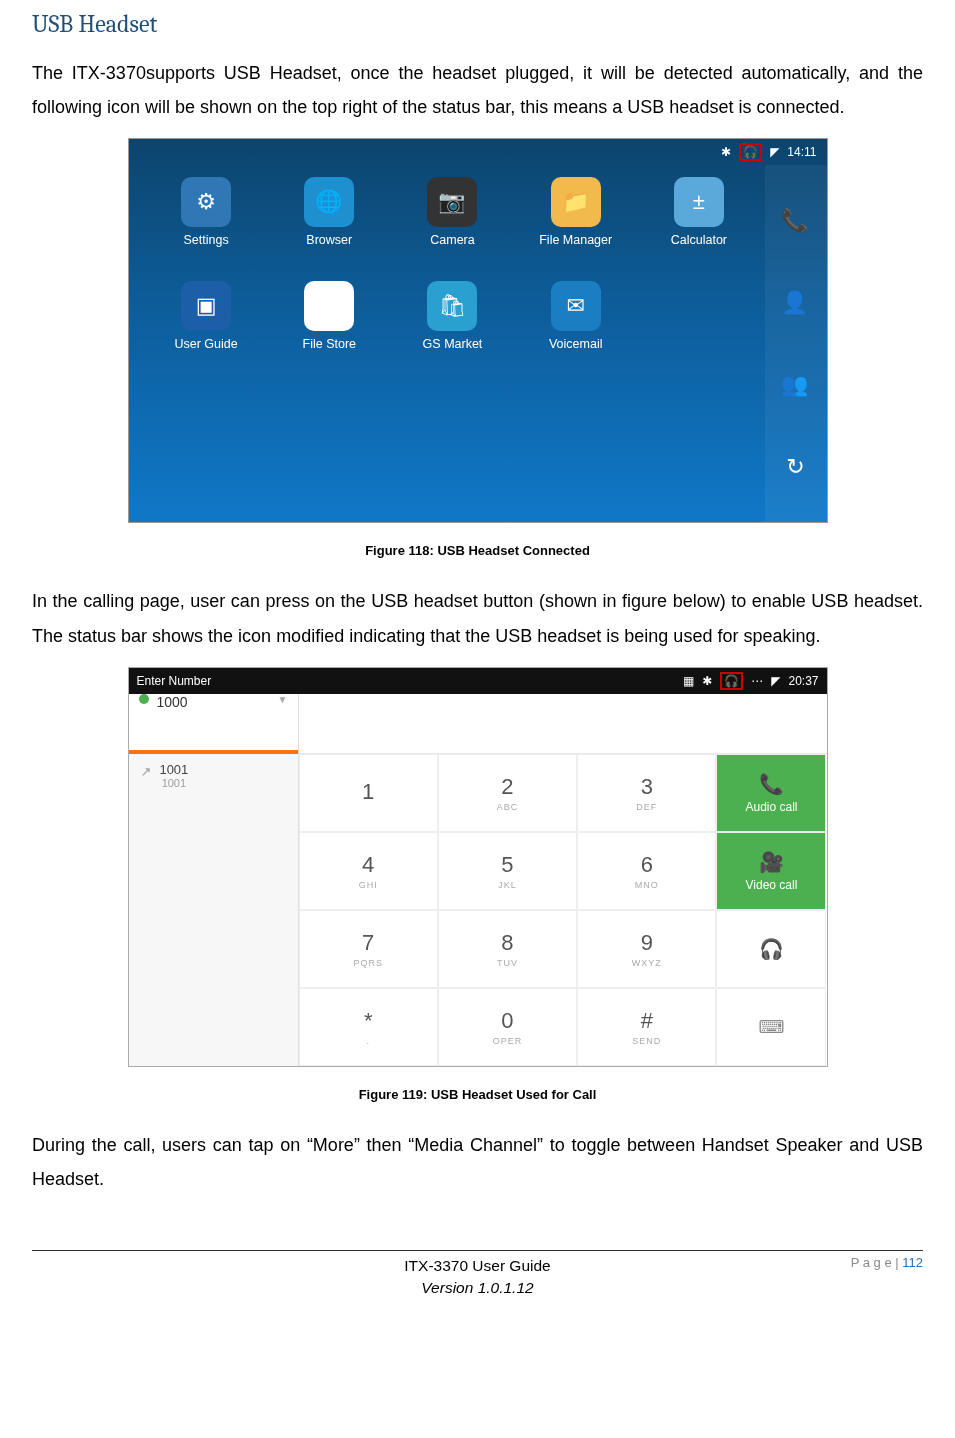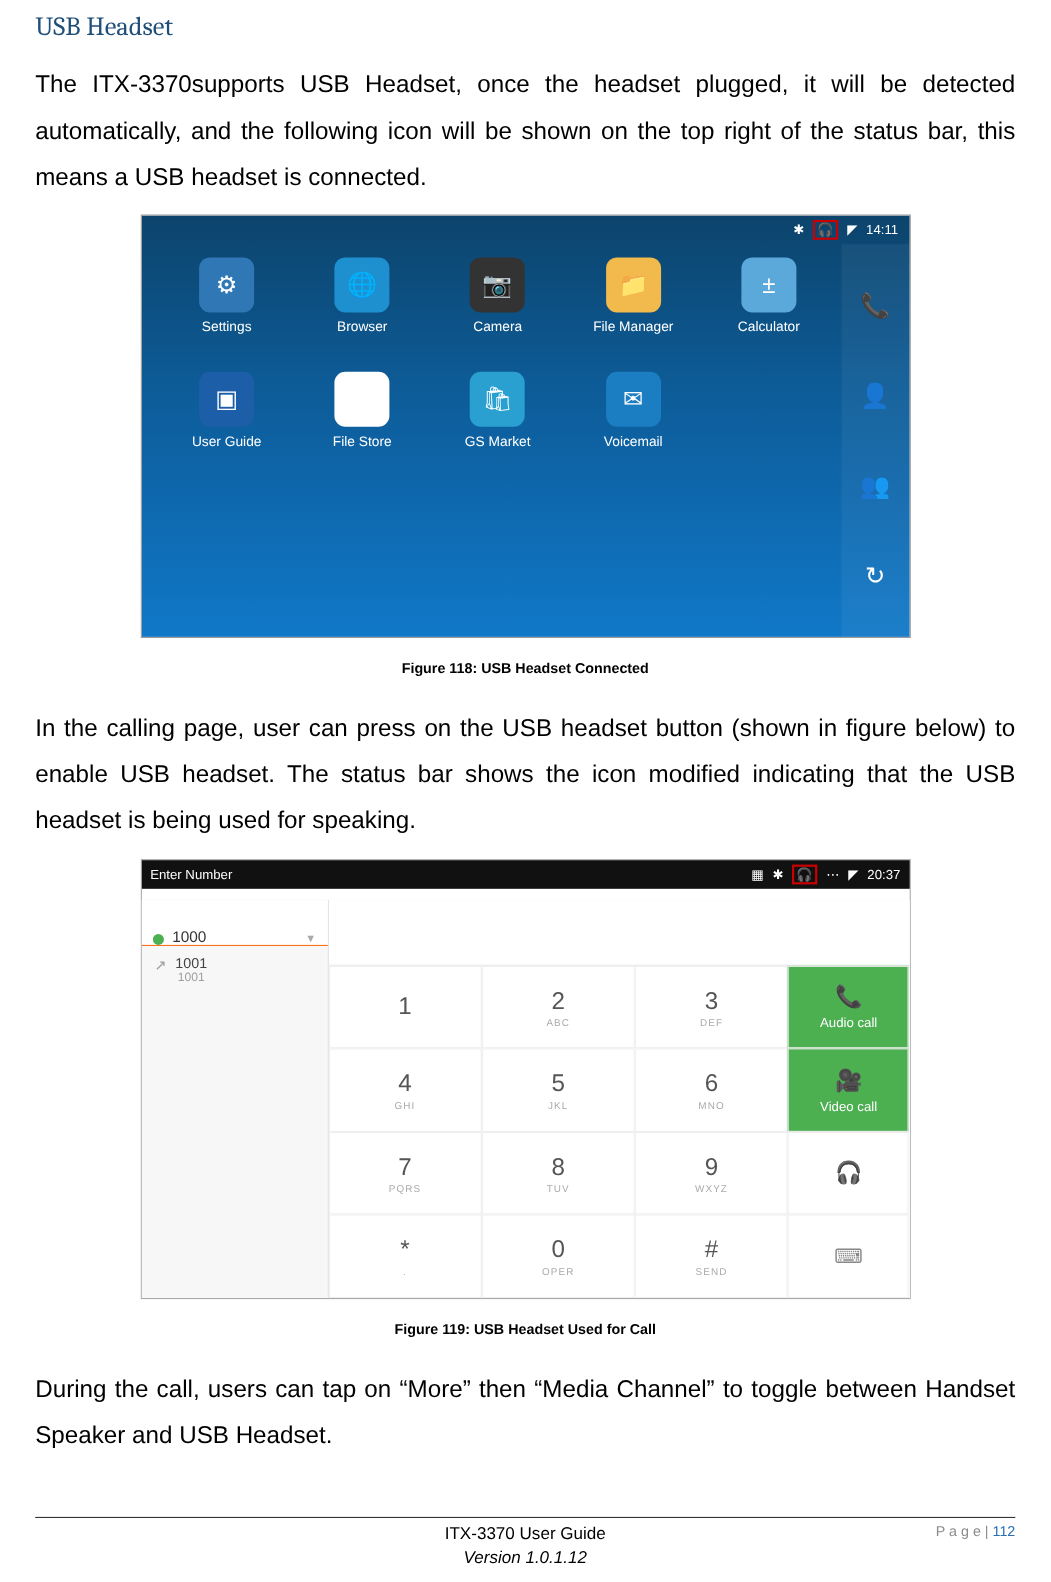--- a/index.html
+++ b/index.html
@@ -12,21 +12,21 @@
     color: #000;
   }
   h1.section-title {
     color: #1f4e79;
     font-family: "Cambria", "Times New Roman", serif;
     font-weight: 400;
     font-size: 24px;
     margin-bottom: 18px;
   }
   p.body-text {
-    font-size: 22px;
+    font-size: 18px;
     line-height: 1.9;
     text-align: justify;
     margin-bottom: 14px;
   }
   .figure-wrap { text-align: center; margin: 6px 0 10px; }
   .figure-caption {
     text-align: center;
     font-weight: 700;
     font-size: 13px;
     margin: 20px 0 26px;
@@ -87,38 +87,37 @@
   }
 
   
   .shot2 {
     width: 700px; height: 400px;
     margin: 10px auto 0;
     border: 1px solid #aaa;
     background: #fff;
     display: flex; flex-direction: column;
     position: relative;
-    gap: 10px;
   }
   .sbar2 {
     height: 26px; background: #111; color:#fff;
     display: flex; align-items: center; font-size: 12px;
     padding: 0 8px;
   }
   .sbar2 .right { margin-left: auto; display: flex; gap: 8px; align-items: center;}
   .sbar2 .red-box { border:2px solid #c00; padding:0 2px; }
   .dialer-body { flex:1; display:flex; background:#f0f0f0;}
   .left-pane {
     width: 170px; background:#f7f7f7;
     border-right:1px solid #e0e0e0;
     display:flex; flex-direction:column;
   }
   .acct {
-    height:42px; background:#fff; border-bottom:1px solid #f97316;
-    display:flex; align-items:flex-end; gap:8px; padding:0 10px;
+    height:60px; background:#fff; border-bottom:4px solid #f97316;
+    display:flex; align-items:flex-start; gap:8px; padding:0 10px;
     font-size:14px; color:#333;
   }
   .acct .dot { width:10px; height:10px; border-radius:50%; background:#4caf50;}
   .acct .chev { margin-left:auto; color:#aaa; font-size:10px;}
   .hist {
     padding:8px 12px; display:flex; gap:8px; align-items:flex-start;
     font-size:13px; color:#444;
   }
   .hist .hicon { color:#9e9e9e; font-size:13px; padding-top:2px;}
   .hist .sub { color:#9e9e9e; font-size:11px; }

